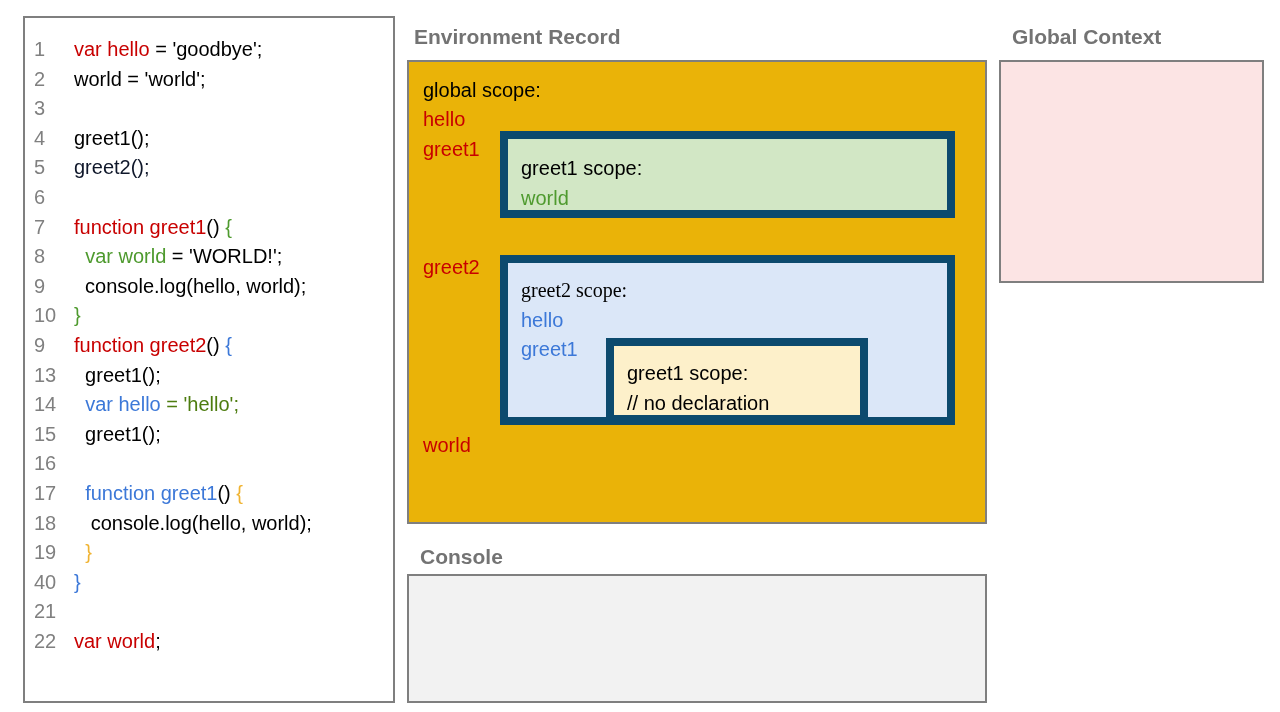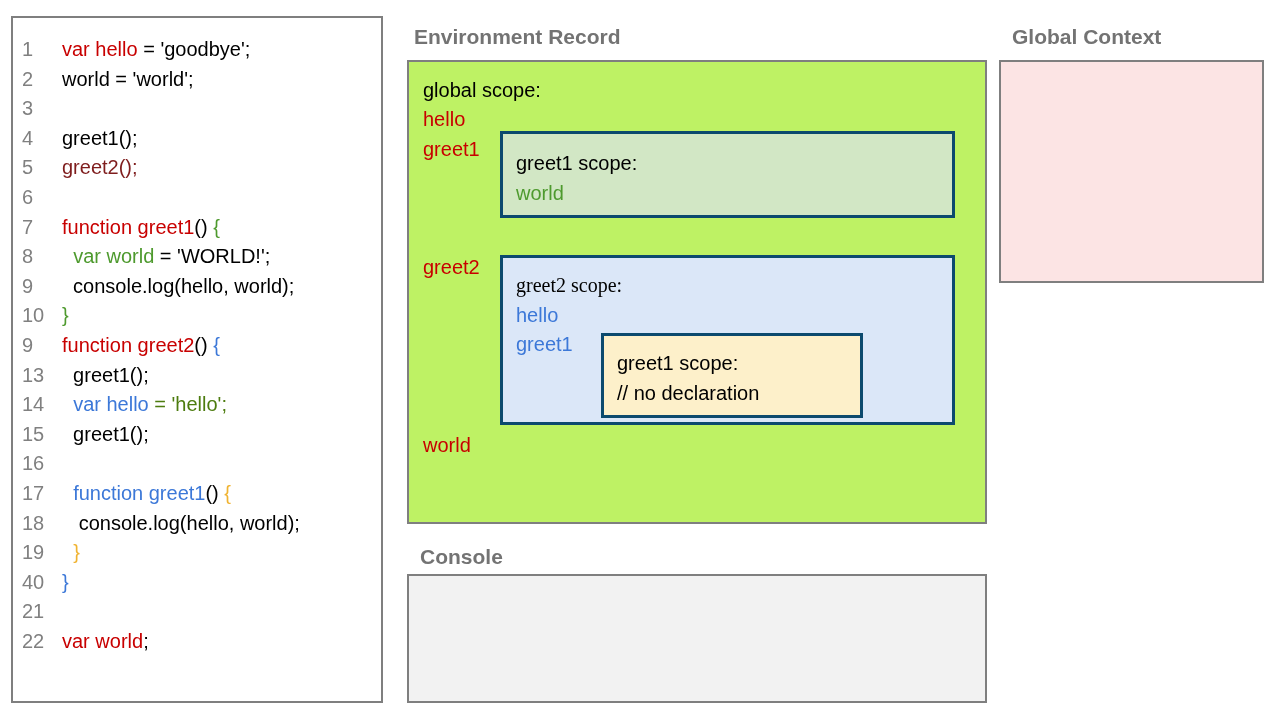--- a/index.html
+++ b/index.html
@@ -17,37 +17,37 @@
   
   .sec-title{position:absolute;font-size:21px;font-weight:bold;color:#737373;line-height:24px;}
 
   
   .box{position:absolute;box-sizing:border-box;border:2px solid #7f7f7f;}
   .er-box{left:407px;top:60px;width:580px;height:464px;}
   .gc-box{left:999px;top:60px;width:265px;height:223px;}
   .console-box{left:407px;top:574px;width:580px;height:129px;}
 
   .scope-label{position:absolute;font-size:20px;line-height:30px;white-space:nowrap;color:#000;}
-  .inner-box{position:absolute;box-sizing:border-box;border:3px solid #0c4a6e;}
+  .inner-box{position:absolute;box-sizing:border-box;border:8px solid #0c4a6e;}
   .green-box{left:91px;top:69px;width:455px;height:87px;}
   .blue-box{left:91px;top:193px;width:455px;height:170px;}
   .yellow-box{left:98px;top:75px;width:262px;height:85px;}
 </style>
 </head>
 <body>
 
 <div class="canvas">
 
-  <div class="code-panel" style="background: rgb(255, 255, 255);">
+  <div class="code-panel" style="background: rgb(255, 255, 255); margin-left: 12px;">
     <div class="code-lines">
         <div class="code-line"><span class="ln">1</span><span class="seg" style="color: rgb(200, 0, 0);">var hello</span><span class="seg" style="color: rgb(0, 0, 0);"> = 'goodbye';</span></div>
         <div class="code-line"><span class="ln">2</span><span class="seg" style="color: rgb(0, 0, 0);">world = 'world';</span></div>
         <div class="code-line"><span class="ln">3</span></div>
         <div class="code-line"><span class="ln">4</span><span class="seg" style="color: rgb(0, 0, 0);">greet1();</span></div>
-        <div class="code-line"><span class="ln">5</span><span class="seg" style="color: #7f1d1d;">greet2();</span></div>
+        <div class="code-line"><span class="ln">5</span><span class="seg" style="color: #0f172a;">greet2();</span></div>
         <div class="code-line"><span class="ln">6</span></div>
         <div class="code-line"><span class="ln">7</span><span class="seg" style="color: rgb(200, 0, 0);">function greet1</span><span class="seg" style="color: rgb(0, 0, 0);">() </span><span class="seg" style="color: rgb(78, 154, 46);">{</span></div>
         <div class="code-line"><span class="ln">8</span><span class="seg" style="color: rgb(0, 0, 0);">  </span><span class="seg" style="color: rgb(78, 154, 46);">var world</span><span class="seg" style="color: rgb(0, 0, 0);"> = 'WORLD!';</span></div>
         <div class="code-line"><span class="ln">9</span><span class="seg" style="color: rgb(0, 0, 0);">  console.log(hello, world);</span></div>
         <div class="code-line"><span class="ln">10</span><span class="seg" style="color: rgb(78, 154, 46);">}</span></div>
         <div class="code-line"><span class="ln">9</span><span class="seg" style="color: rgb(200, 0, 0);">function greet2</span><span class="seg" style="color: rgb(0, 0, 0);">() </span><span class="seg" style="color: rgb(60, 120, 216);">{</span></div>
         <div class="code-line"><span class="ln">13</span><span class="seg" style="color: rgb(0, 0, 0);">  greet1();</span></div>
         <div class="code-line"><span class="ln">14</span><span class="seg" style="color: rgb(0, 0, 0);">  </span><span class="seg" style="color: rgb(60, 120, 216);">var hello</span><span class="seg" style="color: #4d7c0f;"> = 'hello';</span></div>
         <div class="code-line"><span class="ln">15</span><span class="seg" style="color: rgb(0, 0, 0);">  greet1();</span></div>
         <div class="code-line"><span class="ln">16</span></div>
@@ -55,21 +55,21 @@
         <div class="code-line"><span class="ln">18</span><span class="seg" style="color: rgb(0, 0, 0);">   console.log(hello, world);</span></div>
         <div class="code-line"><span class="ln">19</span><span class="seg" style="color: rgb(0, 0, 0);">  </span><span class="seg" style="color: rgb(240, 179, 49);">}</span></div>
         <div class="code-line"><span class="ln">40</span><span class="seg" style="color: rgb(60, 120, 216);">}</span></div>
         <div class="code-line"><span class="ln">21</span></div>
         <div class="code-line"><span class="ln">22</span><span class="seg" style="color: rgb(200, 0, 0);">var world</span><span class="seg" style="color: rgb(0, 0, 0);">;</span></div>
       </div>
   </div>
 
   <div class="sec-title" style="left:414px;top:25px;">Environment Record</div>
 
-  <div class="box er-box" style="background: #bef264;">
+  <div class="box er-box" style="background: #eab308;">
     <div class="scope-label" style="left:14px;top:13px;">global scope:</div>
     <div class="scope-label" style="left: 14px; top: 42px; color: rgb(200, 0, 0);">hello</div>
     <div class="scope-label" style="left: 14px; top: 72px; color: rgb(200, 0, 0);">greet1</div>
 
     <div class="inner-box green-box" style="background: rgb(210, 231, 197);">
       <div class="scope-label" style="left:13px;top:14px;">greet1 scope:</div>
       <div class="scope-label" style="left: 13px; top: 44px; color: rgb(78, 154, 46);">world</div>
     </div>
 
     <div class="scope-label" style="left: 14px; top: 190px; color: rgb(200, 0, 0);">greet2</div>

